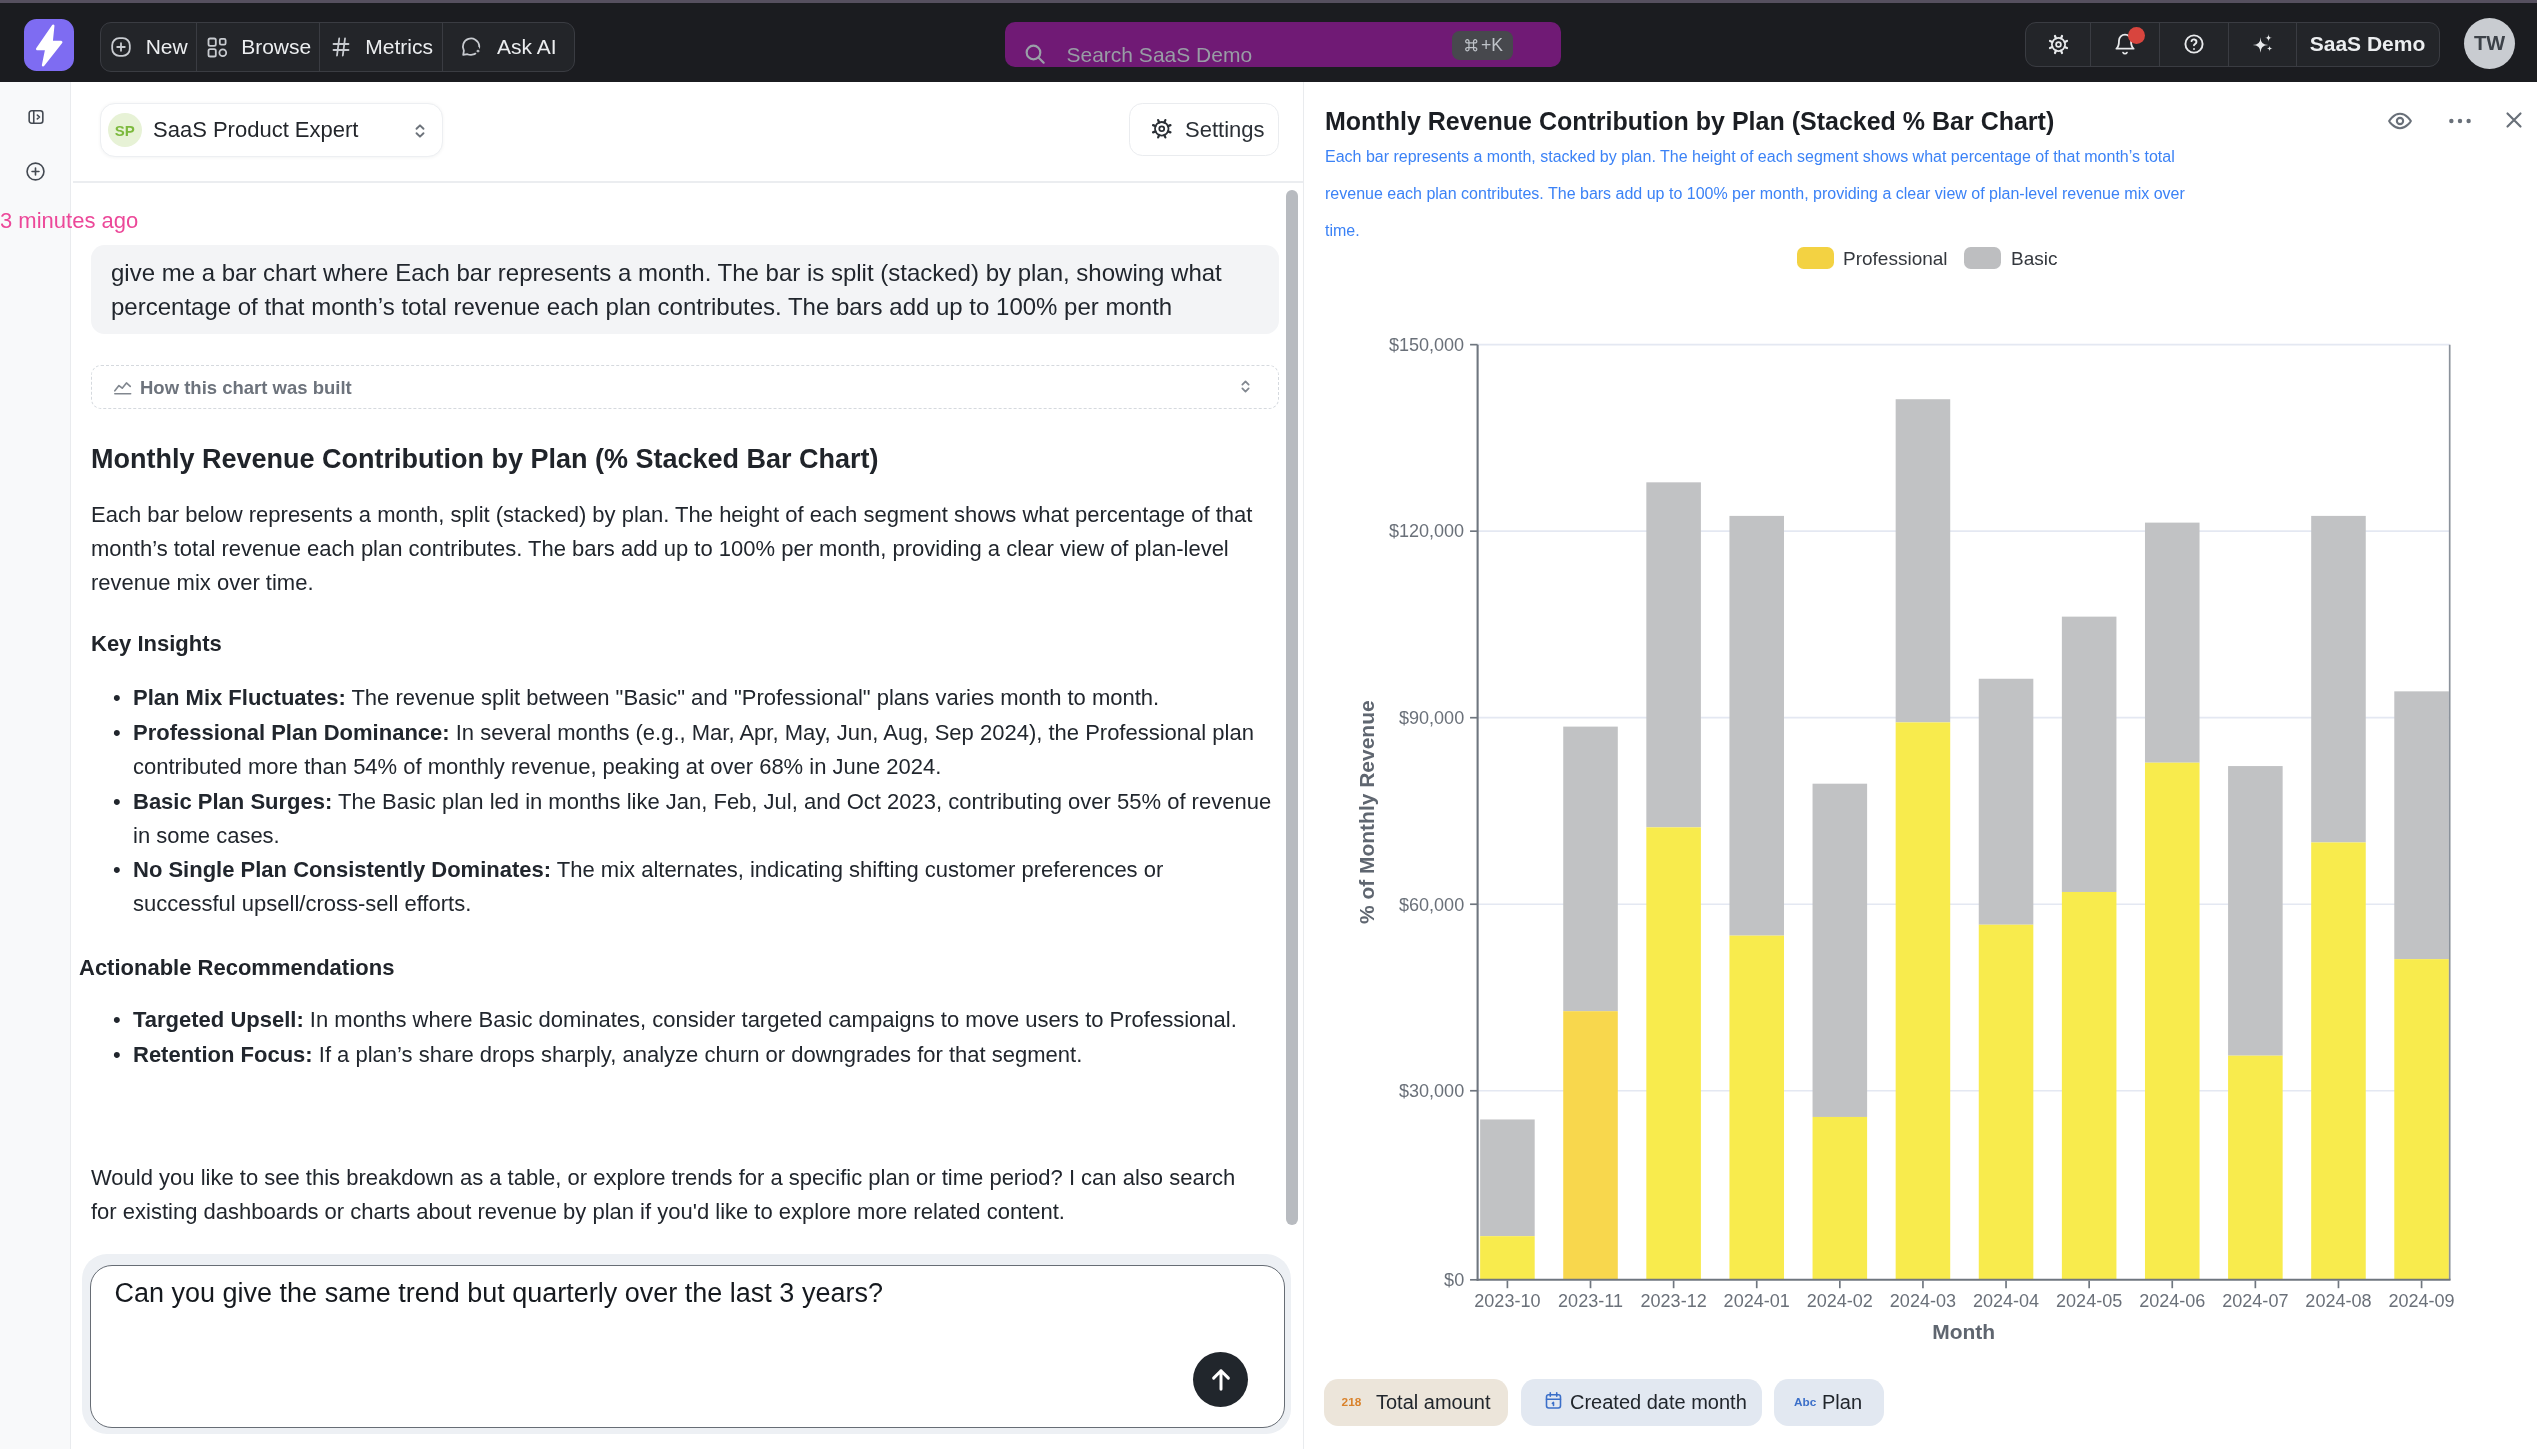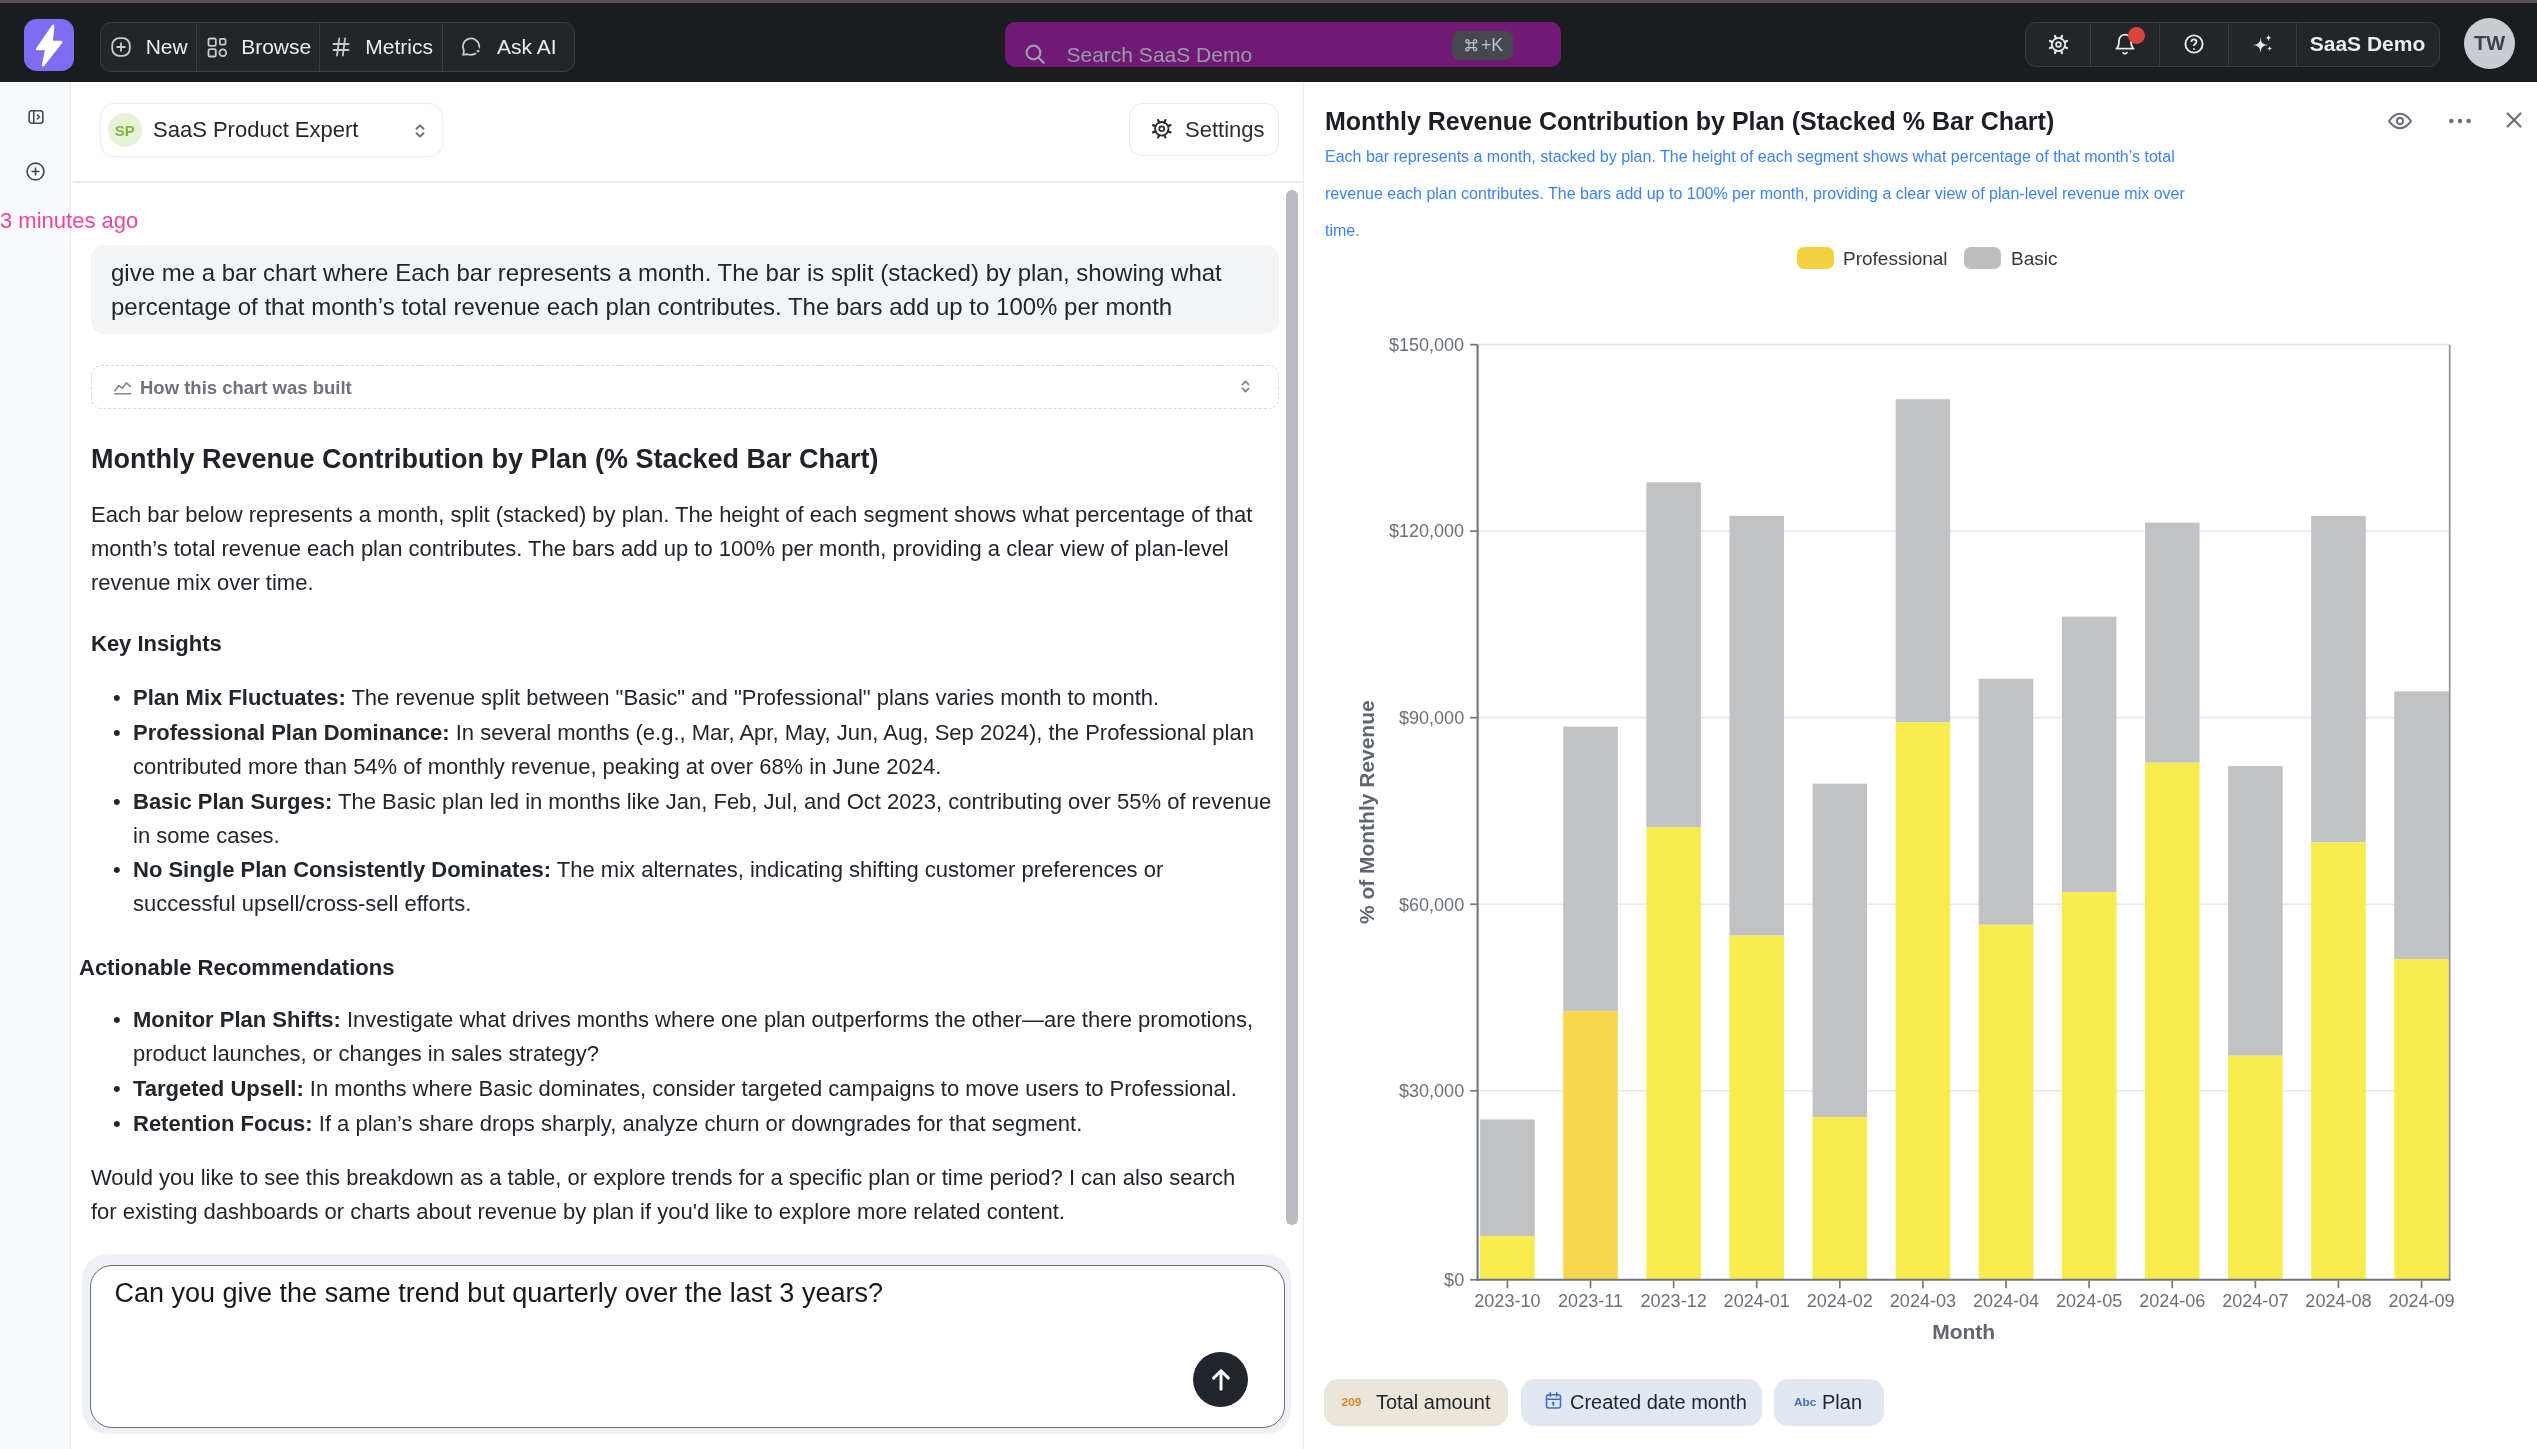--- a/index.html
+++ b/index.html
@@ -199,21 +199,20 @@
 <div id="md-p1" class="abs md">Each bar below represents a month, split (stacked) by plan. The height of each segment shows what percentage of that<br>month’s total revenue each plan contributes. The bars add up to 100% per month, providing a clear view of plan-level<br>revenue mix over time.</div>
 <div id="md-h3a" class="abs md">Key Insights</div>
 <ul id="md-ul1" class="abs md blt">
 <li><b>Plan Mix Fluctuates:</b> The revenue split between "Basic" and "Professional" plans varies month to month.</li>
 <li><b>Professional Plan Dominance:</b> In several months (e.g., Mar, Apr, May, Jun, Aug, Sep 2024), the Professional plan<br>contributed more than 54% of monthly revenue, peaking at over 68% in June 2024.</li>
 <li><b>Basic Plan Surges:</b> The Basic plan led in months like Jan, Feb, Jul, and Oct 2023, contributing over 55% of revenue<br>in some cases.</li>
 <li><b>No Single Plan Consistently Dominates:</b> The mix alternates, indicating shifting customer preferences or<br>successful upsell/cross-sell efforts.</li>
 </ul>
 <div id="md-h3b" class="abs md">Actionable Recommendations</div>
 <ul id="md-ul2" class="abs md blt">
-<li><b>Monitor Plan Shifts:</b> Investigate what drives months where one plan outperforms the other—are there promotions,<br>product launches, or changes in sales strategy?</li>
 <li><b>Targeted Upsell:</b> In months where Basic dominates, consider targeted campaigns to move users to Professional.</li>
 <li><b>Retention Focus:</b> If a plan’s share drops sharply, analyze churn or downgrades for that segment.</li>
 </ul>
 <div id="md-p2" class="abs md">Would you like to see this breakdown as a table, or explore trends for a specific plan or time period? I can also search<br>for existing dashboards or charts about revenue by plan if you'd like to explore more related content.</div>
 
 <div id="inputhalo" class="abs"></div>
 <div id="inputbox" class="abs">Can you give the same trend but quarterly over the last 3 years?</div>
 <div id="sendbtn" class="abs" style="display:flex;align-items:center;justify-content:center;">
     <svg width="34" height="34" viewBox="0 0 24 24" fill="none" stroke="#fff" stroke-width="2.1" stroke-linecap="round" stroke-linejoin="round">
       <path d="M12 18.5v-13M6.8 10.7 12 5.5l5.2 5.2"></path>
@@ -306,21 +305,21 @@
 <text x="2686.5" y="1558" text-anchor="middle" font-size="21.5" fill="#6a7079">2024-07</text>
 <line x1="2785.5" y1="1526" x2="2785.5" y2="1535" stroke="#6f767f" stroke-width="2"></line>
 <text x="2785.5" y="1558" text-anchor="middle" font-size="21.5" fill="#6a7079">2024-08</text>
 <line x1="2884.5" y1="1526" x2="2884.5" y2="1535" stroke="#6f767f" stroke-width="2"></line>
 <text x="2884.5" y="1558" text-anchor="middle" font-size="21.5" fill="#6a7079">2024-09</text>
 <text x="2339" y="1595" text-anchor="middle" font-size="25" font-weight="bold" fill="#5f6670">Month</text>
 <text x="1637" y="968" text-anchor="middle" font-size="25" font-weight="bold" fill="#5f6670" transform="rotate(-90 1637 968)">% of Monthly Revenue</text>
 </svg>
 
 <div class="chip" style="left:1324px; width:184px; background:#ece5da;">
-    <span style="position:absolute; left:17.6px; top:16px; font-size:11.8px; font-weight:bold; color:#d9822b; letter-spacing:0px;">209</span>
+    <span style="position:absolute; left:17.6px; top:16px; font-size:11.8px; font-weight:bold; color:#d9822b; letter-spacing:0px;">218</span>
     <span style="margin-left:52px;">Total amount</span>
   </div>
 <div class="chip" style="left:1521px; width:241px; background:#e2e8f1;text-align:center;">
     <span style="position:absolute; left:22px; top:11px;"><svg width="21" height="21" viewBox="0 0 24 24" fill="none" stroke="#3b6fc9" stroke-width="1.8" stroke-linecap="round" stroke-linejoin="round">
         <rect x="4" y="5.5" width="16" height="15" rx="2.5"></rect>
         <path d="M4 10.5h16M8.3 3.2v4M15.7 3.2v4M12 14.2v3.6M10.7 15.2 12 14.2"></path>
       </svg></span>
     <span style="margin-left:49px;">Created date month</span>
   </div>
 <div class="chip" style="left:1774px; width:110px; background:#e2e8f1;">

